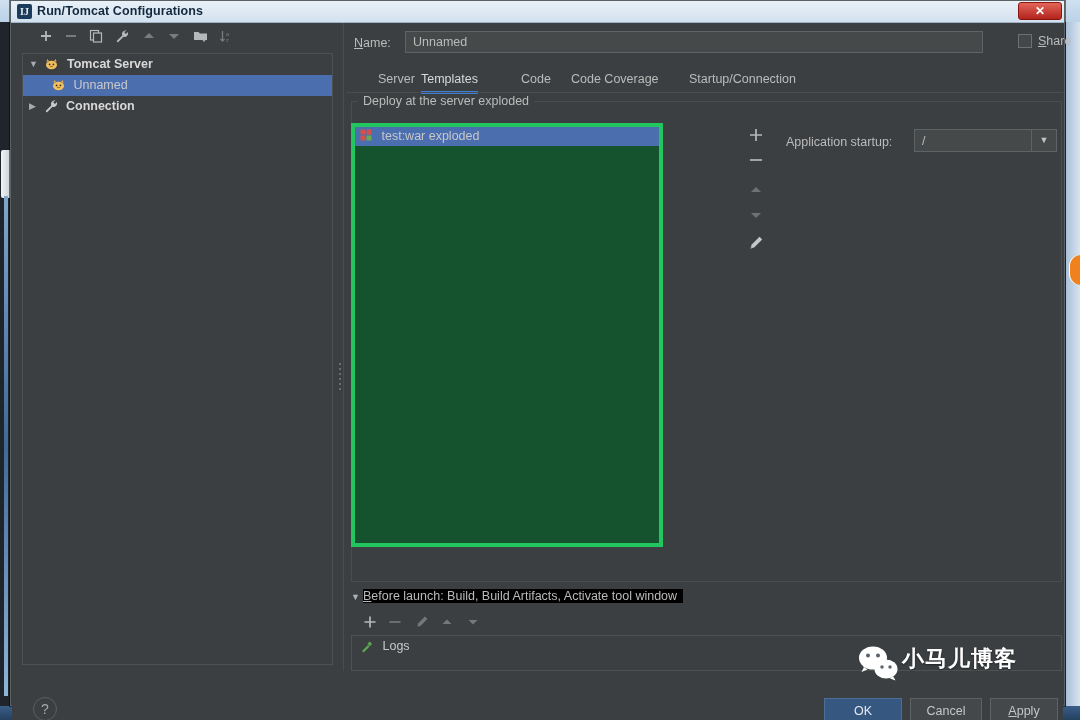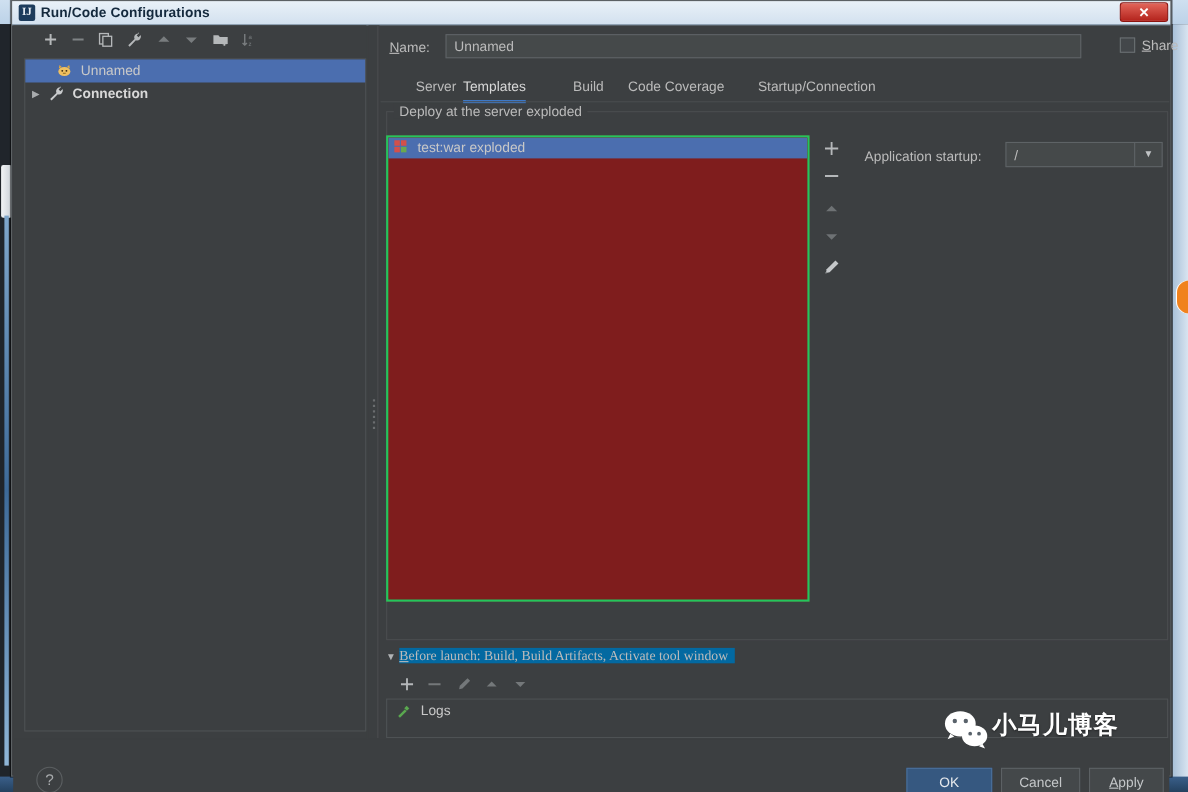--- a/index.html
+++ b/index.html
@@ -204,23 +204,23 @@
     position: absolute; left: 5px; top: 78px; width: 711px; height: 481px;
     border: 1px solid #4a4d4f; box-sizing: border-box;
     background: #3c3f41;
   }
   #deploy-legend {
     position: absolute; left: 12px; top: 71px;
     background: #3c3f41; padding: 0 5px;
     font-size: 12.5px; color: #bbbbbb;
   }
   #deploy-list {
-    position: absolute; left: 5px; top: 100px; width: 385px; height: 424px;
-    background: #7f1d1d;
-    border: 2px solid #22c55e; box-sizing: border-box;
+    position: absolute; left: 5px; top: 100px; width: 312px; height: 424px;
+    background: #14532d;
+    border: 4px solid #22c55e; box-sizing: border-box;
     overflow: hidden;
   }
   .deploy-row {
     height: 19px; line-height: 19px;
     font-size: 12.5px; color: #c8c8c8;
     padding-left: 5px; white-space: nowrap;
   }
   .deploy-row.selected { background: #4b6eaf; }
   .artifact-icon {
     display: inline-block; width: 13px; height: 13px;
@@ -344,21 +344,21 @@
   <div class="bd-right-dark"></div>
   <div class="bd-right-edge"></div>
   <div class="bd-orange"></div>
   <div class="bd-bottombar"></div>
 </div>
 
 <div id="dialog">
 
   <div id="titlebar">
     <div id="title-icon">IJ</div>
-    <div id="title-text">Run/Code Configurations</div>
+    <div id="title-text">Run/Tomcat Configurations</div>
     <div id="close-btn">✕</div>
   </div>
 
   <div id="body">
 
     <div id="left-panel">
 
       <div id="left-toolbar">
         <div class="tb-icon" style="left:24px;">
           <svg width="14" height="14" viewBox="0 0 14 14">
@@ -400,20 +400,33 @@
         <div class="tb-icon" style="left:204px;">
           <svg width="14" height="14" viewBox="0 0 14 14">
             <path d="M3.5 2v10M1.5 10l2 2 2-2" stroke="#787c7e" stroke-width="1.3" fill="none"></path>
             <text x="7" y="6.5" font-size="5.5" fill="#787c7e" font-family="Liberation Sans">a</text>
             <text x="7" y="12.5" font-size="5.5" fill="#787c7e" font-family="Liberation Sans">z</text>
           </svg>
         </div>
       </div>
 
       <div id="tree">
+        <div class="tree-row level0">
+          <span class="tree-arrow">▼</span>
+          <span class="cat-icon">
+            <svg width="15" height="14" viewBox="0 0 15 14">
+              <ellipse cx="7.5" cy="8" rx="5.5" ry="4.2" fill="#f0c060"></ellipse>
+              <path d="M2.5 5.2l.6-3.2 2 2zM12.5 5.2l-.6-3.2-2 2z" fill="#e0a840"></path>
+              <circle cx="5.6" cy="7.4" r=".85" fill="#3a2a10"></circle>
+              <circle cx="9.4" cy="7.4" r=".85" fill="#3a2a10"></circle>
+              <path d="M6.2 9.6h2.6" stroke="#8a6a20" stroke-width="1"></path>
+            </svg>
+          </span>
+          <span class="tree-label">Tomcat Server</span>
+        </div>
         <div class="tree-row level1 selected">
           <span class="cat-icon">
             <svg width="15" height="14" viewBox="0 0 15 14">
               <ellipse cx="7.5" cy="8" rx="5.5" ry="4.2" fill="#f0c060"></ellipse>
               <path d="M2.5 5.2l.6-3.2 2 2zM12.5 5.2l-.6-3.2-2 2z" fill="#e0a840"></path>
               <circle cx="5.6" cy="7.4" r=".85" fill="#3a2a10"></circle>
               <circle cx="9.4" cy="7.4" r=".85" fill="#3a2a10"></circle>
               <path d="M6.2 9.6h2.6" stroke="#8a6a20" stroke-width="1"></path>
             </svg>
           </span>
@@ -448,21 +461,21 @@
       <div id="name-row">
         <div id="name-label"><u>N</u>ame:</div>
         <div id="name-input">Unnamed</div>
         <div id="share-box"></div>
         <div id="share-label"><u>S</u>hare</div>
       </div>
 
       <div id="tabs">
         <div class="tab" style="left:32px;">Server</div>
         <div class="tab active" style="left:75px;">Templates</div>
-        <div class="tab" style="left:175px;">Build</div>
+        <div class="tab" style="left:175px;">Code</div>
         <div class="tab" style="left:225px;text-align:center;">Code Coverage</div>
         <div class="tab" style="left:343px;">Startup/Connection</div>
       </div>
       <div id="tabs-sep"></div>
 
       <div id="content-box"></div>
       <div id="deploy-legend">Deploy at the server exploded</div>
 
       <div id="deploy-list">
         <div class="deploy-row selected">
@@ -509,21 +522,21 @@
 
       <div id="appctx-label">Application startup:</div>
       <div id="appctx-combo">
         <div id="appctx-value">/</div>
         <div id="appctx-arrow">▼</div>
       </div>
 
       <div id="before-launch">
         <div id="bl-rule"></div>
         <div id="bl-header">
-          <span class="caret">▼</span><span style="background:#0369a1;padding-right:6px;font-family:Liberation Serif, serif;"><u>B</u>efore launch: Build, Build Artifacts, Activate tool window</span>
+          <span class="caret">▼</span><span style="background:#000000;padding-right:6px;"><u>B</u>efore launch: Build, Build Artifacts, Activate tool window</span>
         </div>
         <div id="bl-toolbar">
           <div class="bltb" style="left:0;">
             <svg width="14" height="14" viewBox="0 0 14 14" style="margin:4px">
                 <path d="M7 1.5v11M1.5 7h11" stroke="#b5b8ba" stroke-width="1.7" fill="none"></path>
               </svg>
           </div>
           <div class="bltb" style="left:25px;">
             <svg width="14" height="14" viewBox="0 0 14 14" style="margin:4px">
                 <path d="M1.5 7h11" stroke="#74787a" stroke-width="1.7" fill="none"></path>

